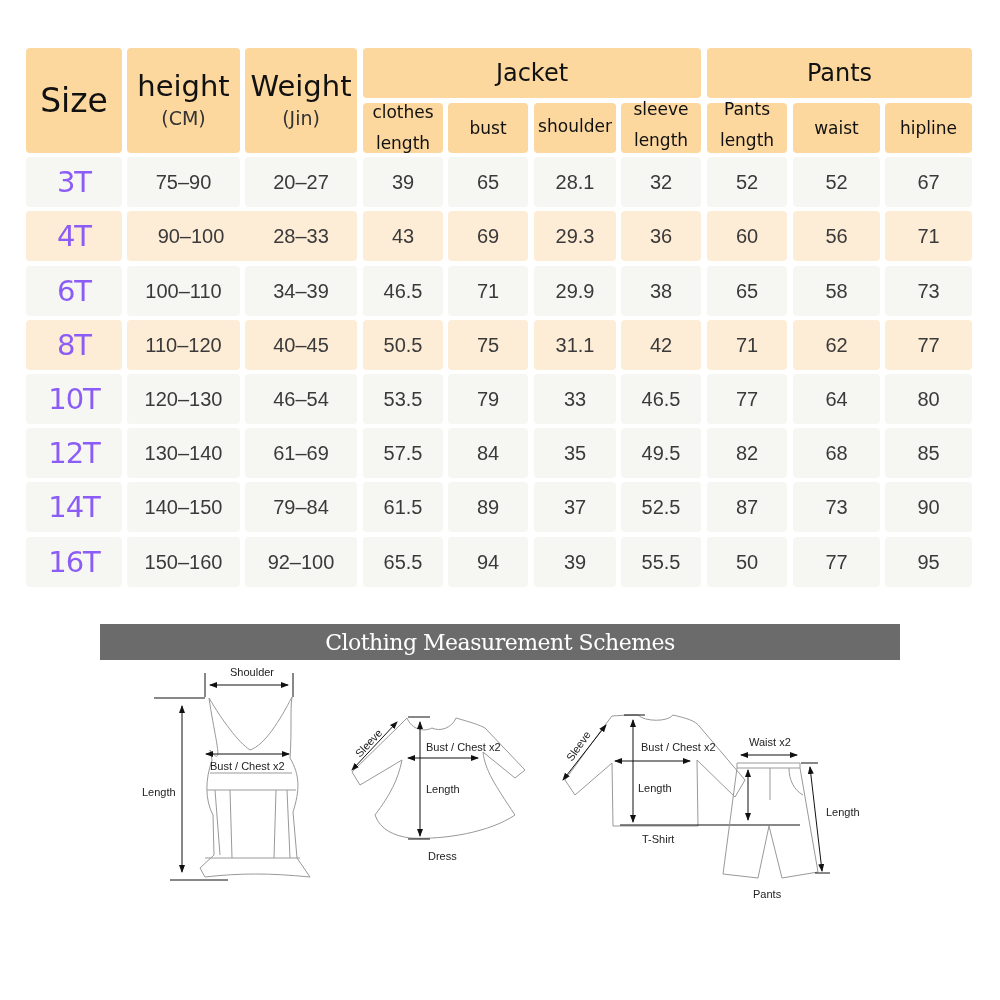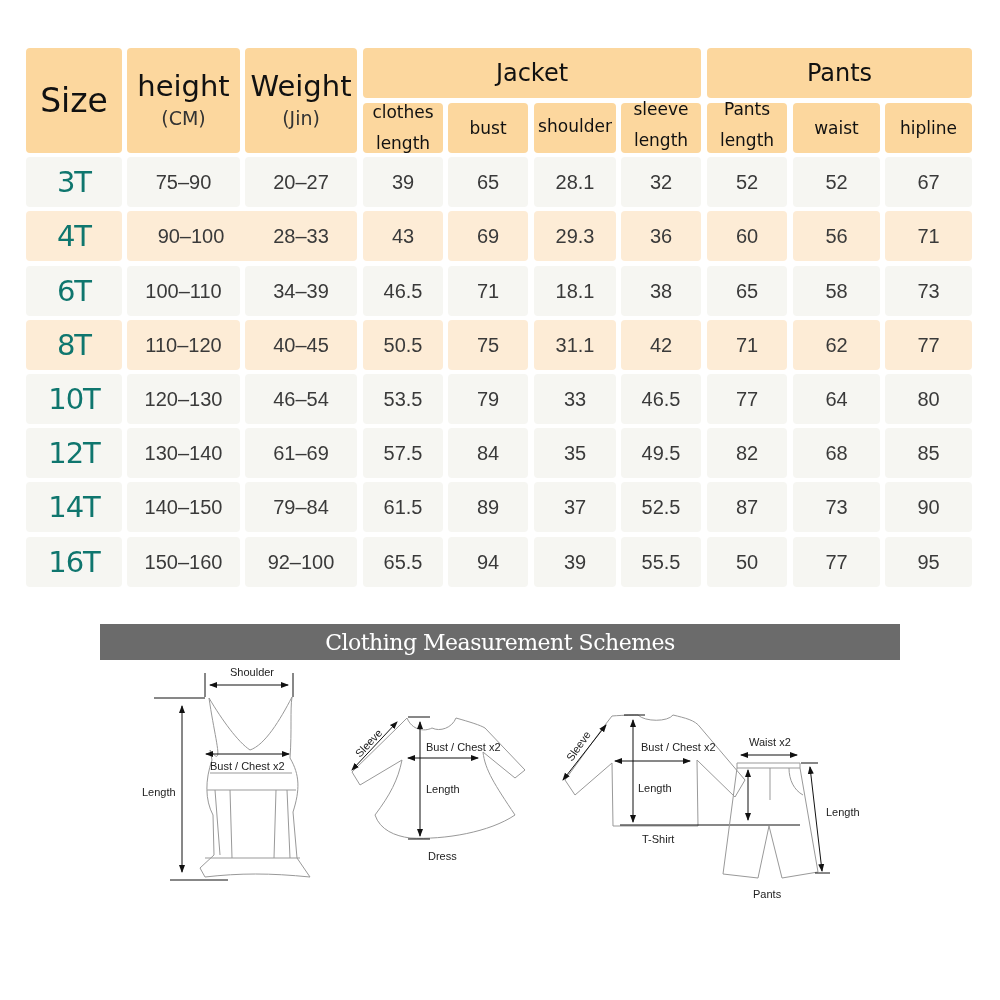--- a/index.html
+++ b/index.html
@@ -1,21 +1,21 @@
 <!DOCTYPE html>
 <html><head>
 <meta charset="utf-8">
 <style>
   html, body { margin:0; padding:0; background:#ffffff; }
   body { width:1000px; height:1000px; position:relative; overflow:hidden; font-family:"Liberation Sans", sans-serif; }
   .cell { position:absolute; border-radius:4px; display:flex; align-items:center; justify-content:center; text-align:center; box-sizing:border-box; }
   .hdr { background:#fcd79e; color:#111; font-family:"DejaVu Sans", sans-serif; }
   .row-a { background:#f6f6f2; }
   .row-b { background:#fdecd6; }
-  .size-cell { font-family:"DejaVu Sans", sans-serif; font-size:29px; color:#0f766e; letter-spacing:-1px; }
+  .size-cell { font-family:"DejaVu Sans", sans-serif; font-size:29px; color:#8b5cf6; letter-spacing:-1px; }
   .val { font-family:"Liberation Sans", sans-serif; font-size:20px; color:#3a3a3a; }
   .h-big { font-size:33px; line-height:1; }
   .h-mid { font-size:29px; line-height:1; }
   .h-sub { font-size:19px; color:#333; line-height:1.2; }
   .h-grp { font-size:24px; }
   .h-small { font-size:17px; line-height:31px; }
   .stack { display:flex; flex-direction:column; align-items:center; justify-content:center; }
   .banner { position:absolute; left:100px; top:624px; width:800px; height:36px; background:#6b6b6b; color:#fff; font-family:"DejaVu Serif", serif; font-size:22px; display:flex; align-items:center; justify-content:center; letter-spacing:-0.5px; }
   svg text { font-family:"Liberation Sans", sans-serif; font-size:11px; fill:#222; }
 </style>
@@ -142,21 +142,21 @@
         <div class="cell row-a val" style="left: 245px; top: 266px; width: 112px; height: 50px;">
           <span>34–39</span>
         </div>
         <div class="cell row-a val" style="left: 363px; top: 266px; width: 80px; height: 50px;">
           <span>46.5</span>
         </div>
         <div class="cell row-a val" style="left: 448px; top: 266px; width: 80px; height: 50px;">
           <span>71</span>
         </div>
         <div class="cell row-a val" style="left: 534px; top: 266px; width: 82px; height: 50px;">
-          <span>18.1</span>
+          <span>29.9</span>
         </div>
         <div class="cell row-a val" style="left: 621px; top: 266px; width: 80px; height: 50px;">
           <span>38</span>
         </div>
         <div class="cell row-a val" style="left: 707px; top: 266px; width: 80px; height: 50px;">
           <span>65</span>
         </div>
         <div class="cell row-a val" style="left: 793px; top: 266px; width: 87px; height: 50px;">
           <span>58</span>
         </div>

